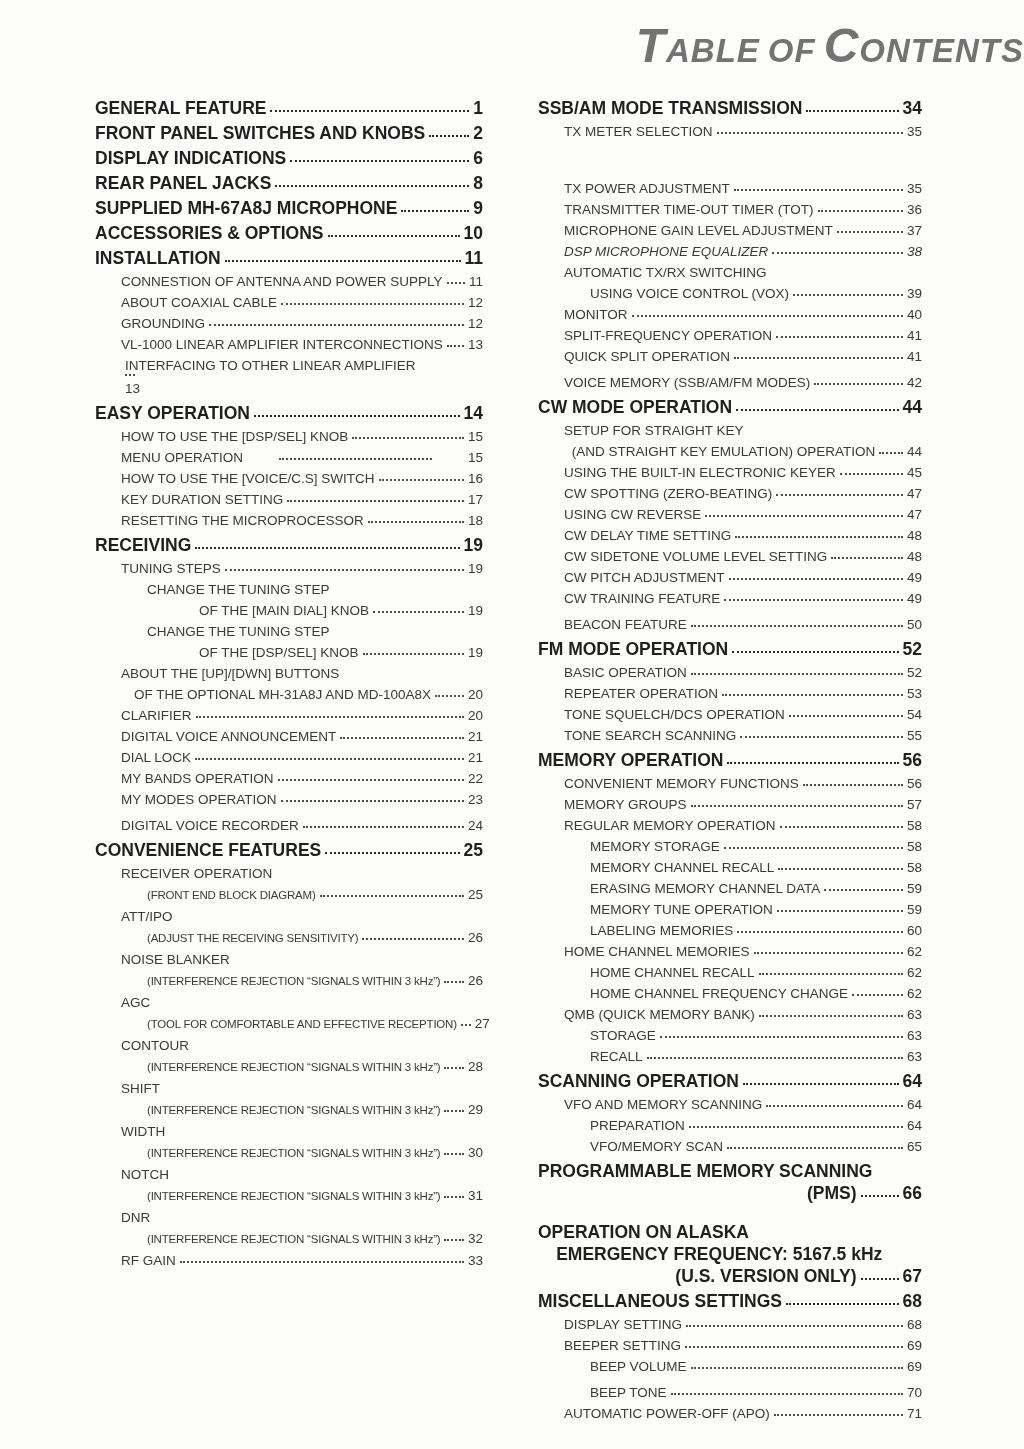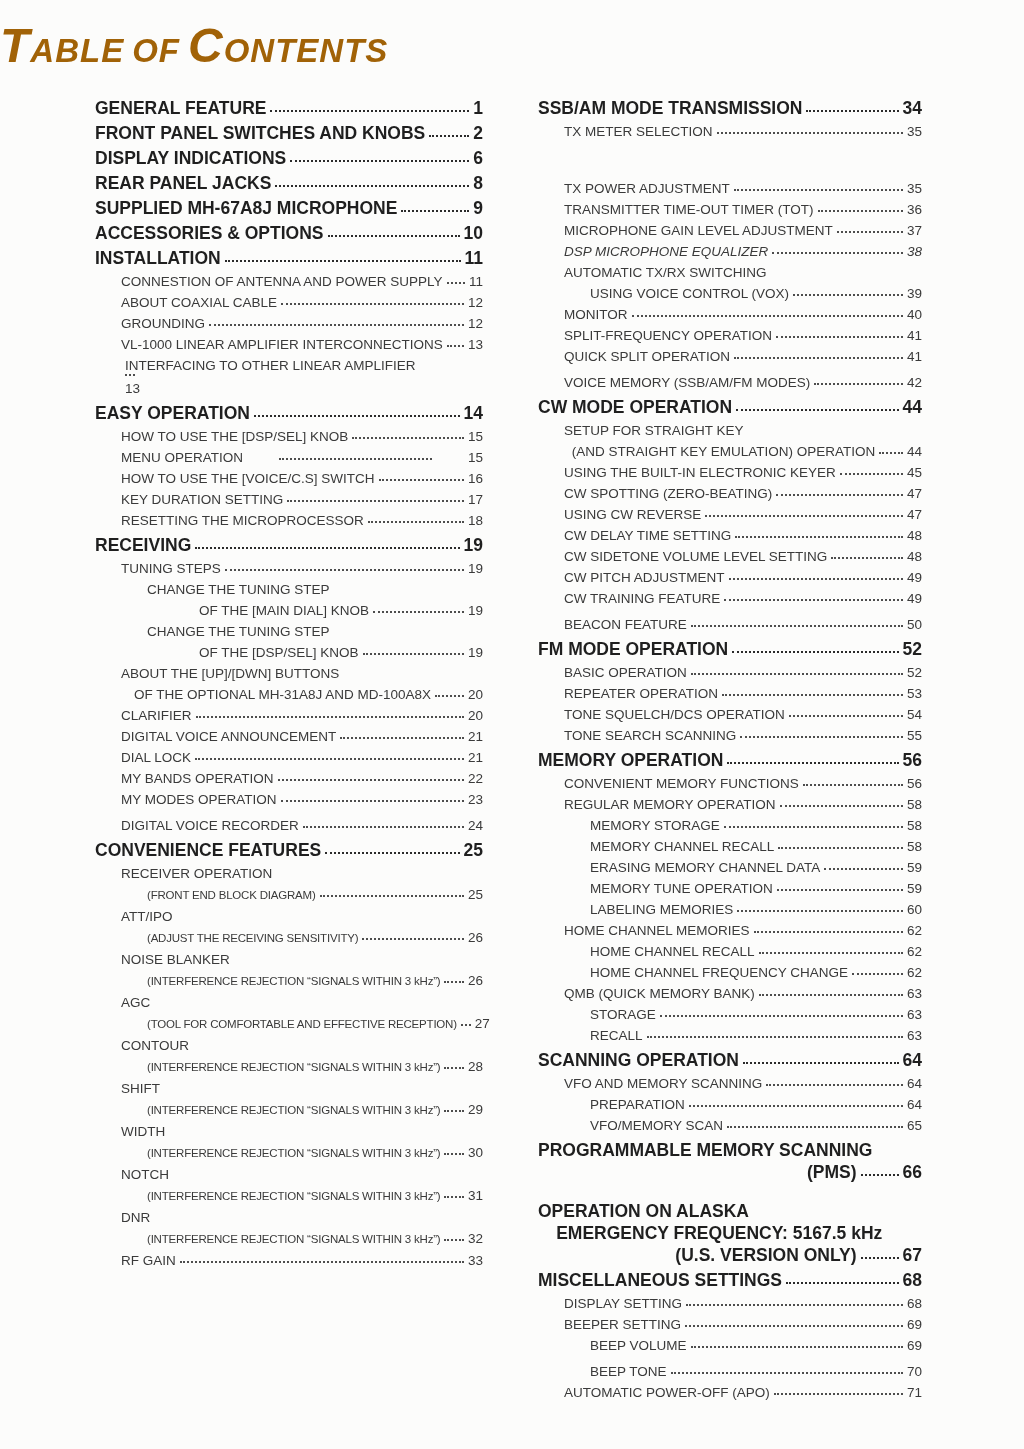--- a/index.html
+++ b/index.html
@@ -4,25 +4,25 @@
 <style>
   html,body{margin:0;padding:0;}
   body{
     width:1024px;height:1449px;
     background:#fcfcfb;
     font-family:"Liberation Sans", sans-serif;
     color:#3a3a3a;
     overflow:hidden;
   }
   .page-title{
-    text-align:left;
+    text-align:right;
     padding-top:20px;
     font-style:italic;
     font-weight:bold;
-    color:#a16207;
+    color:#737373;
     letter-spacing:1px;
     line-height:52px;
     white-space:nowrap;
   }
   .page-title .big{font-size:48px;}
   .page-title .sm{font-size:33px;}
   .page-title .mid{margin:0 8px;}
   .columns{
     display:flex;
     margin-top:14px;
@@ -583,20 +583,27 @@
       </div>
       <div class="entry s">
         <div class="line" style="padding-left: 26px;">
           <span class="txt">CONVENIENT MEMORY FUNCTIONS</span>
           <span class="dots"></span>
           <span class="page">56</span>
         </div>
       </div>
       <div class="entry s">
         <div class="line" style="padding-left: 26px;">
+          <span class="txt">MEMORY GROUPS</span>
+          <span class="dots"></span>
+          <span class="page">57</span>
+        </div>
+      </div>
+      <div class="entry s">
+        <div class="line" style="padding-left: 26px;">
           <span class="txt">REGULAR MEMORY OPERATION</span>
           <span class="dots"></span>
           <span class="page">58</span>
         </div>
       </div>
       <div class="entry s">
         <div class="line" style="padding-left: 52px;">
           <span class="txt">MEMORY STORAGE</span>
           <span class="dots"></span>
           <span class="page">58</span>

